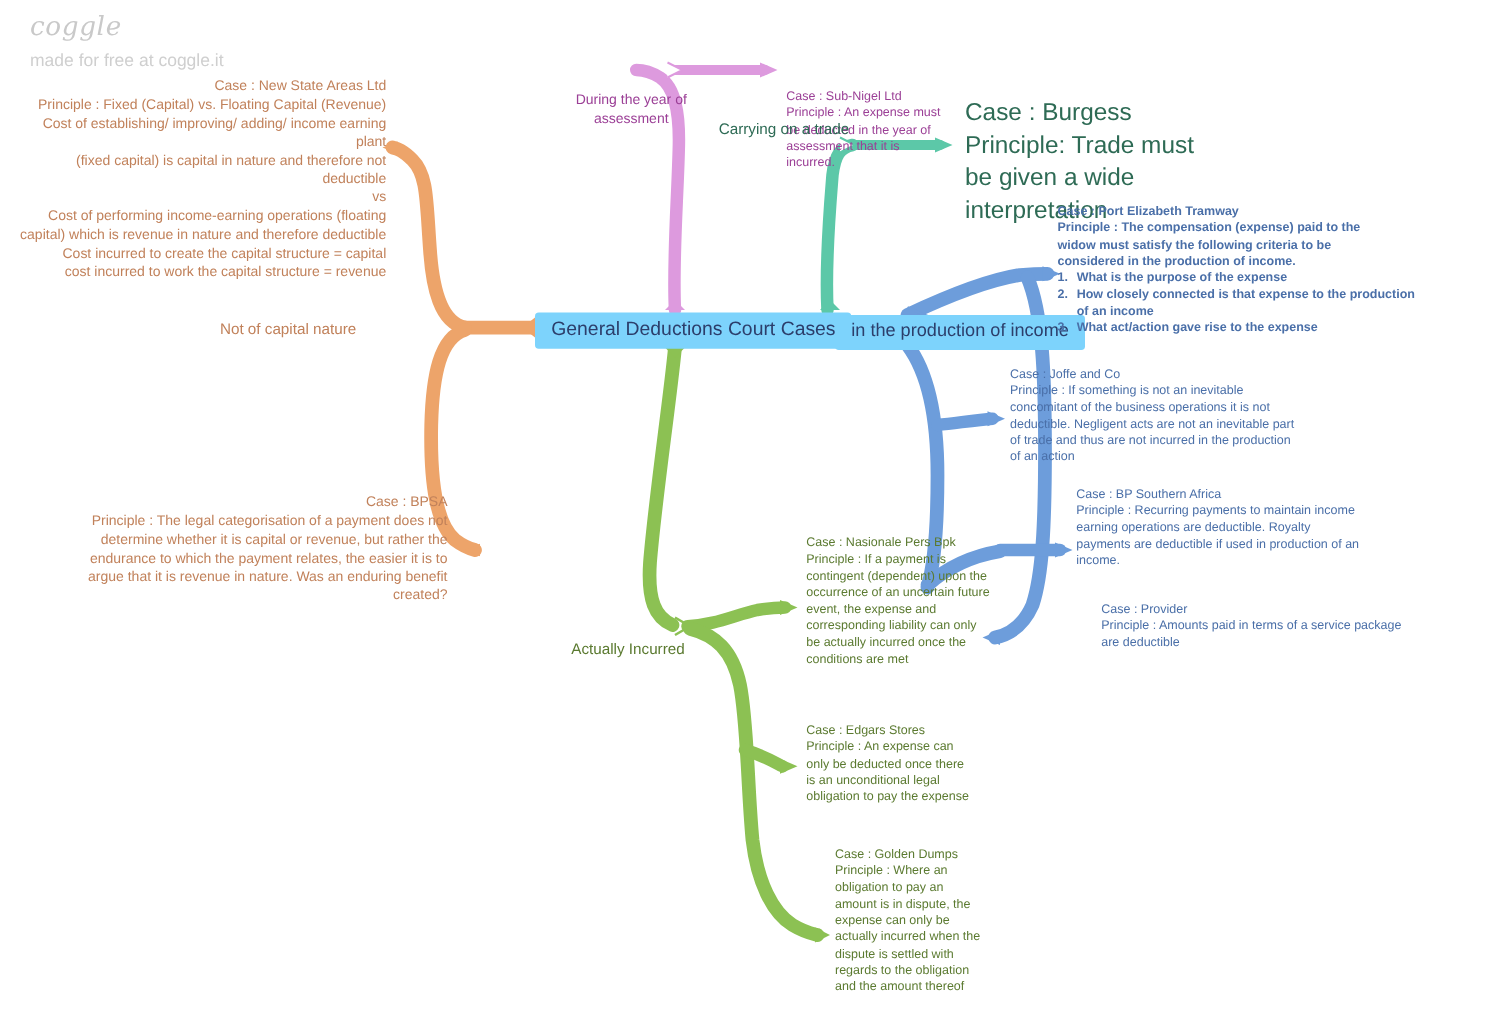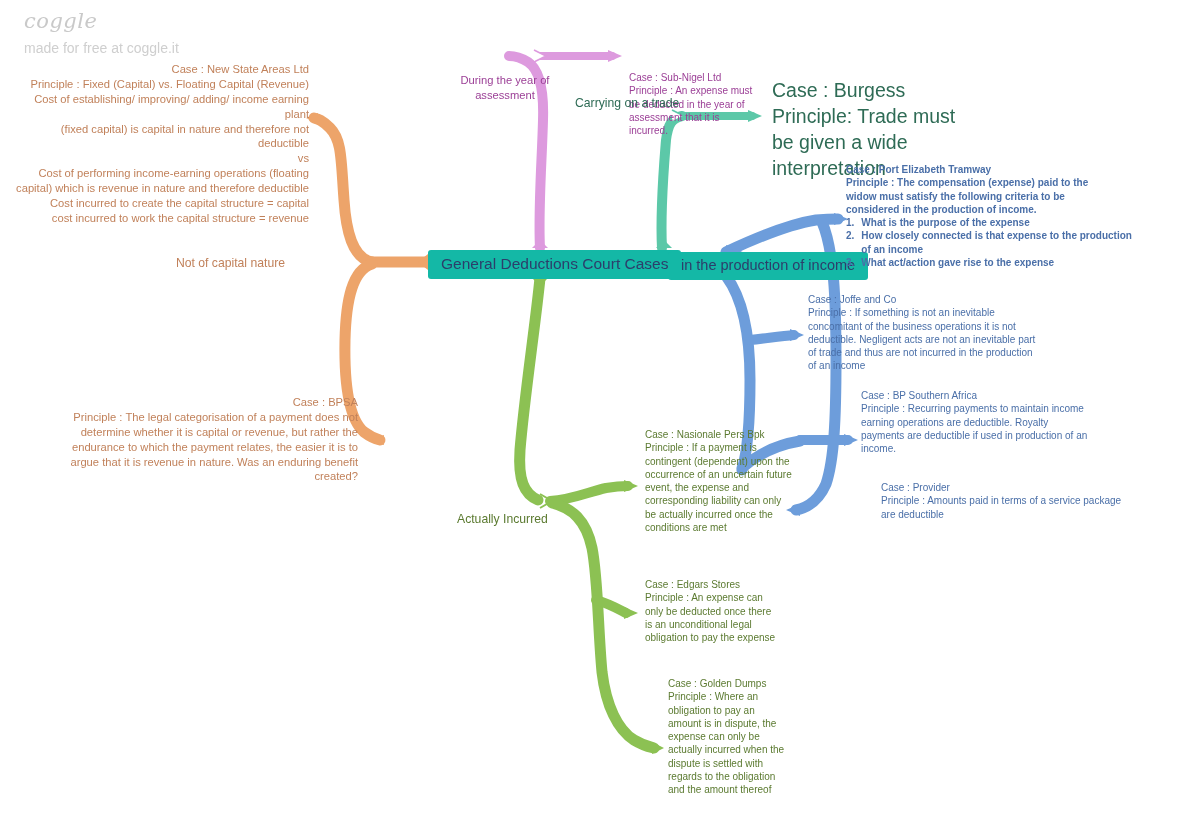--- a/index.html
+++ b/index.html
@@ -44,21 +44,21 @@
     line-height: 1.1;
   }
   .brand-sub {
     font-family: "Liberation Sans", sans-serif;
     font-size: 14px;
     color: #cfcfcf;
     margin-top: 7px;
   }
   .node-box {
     position: absolute;
-    background: #14b8a6;
+    background: #7dd3fc;
     color: #2c3e6b;
     border-radius: 3px;
     padding: 5px 13px 6px 13px;
     font-size: 15.5px;
     white-space: nowrap;
     line-height: 1.15;
   }
   .node-text {
     position: absolute;
     line-height: 1.33;
@@ -249,21 +249,21 @@
       </li>
     </ul>
   </div>
 
   <div class="node-text ta-left c-blue sz-125" style="left:808px; top:293px; width:300px;">
     <div>Case : Joffe and Co</div>
     <div>Principle : If something is not an inevitable</div>
     <div>concomitant of the business operations it is not</div>
     <div>deductible. Negligent acts are not an inevitable part</div>
     <div>of trade and thus are not incurred in the production</div>
-    <div>of an income</div>
+    <div>of an action</div>
   </div>
 
   <div class="node-text ta-left c-blue sz-125" style="left:861px; top:389px; width:300px;">
     <div>Case : BP Southern Africa</div>
     <div>Principle : Recurring payments to maintain income</div>
     <div>earning operations are deductible. Royalty</div>
     <div>payments are deductible if used in production of an</div>
     <div>income.</div>
   </div>
 

